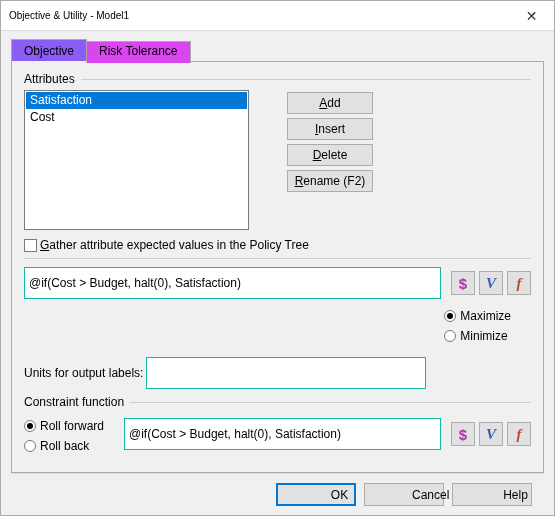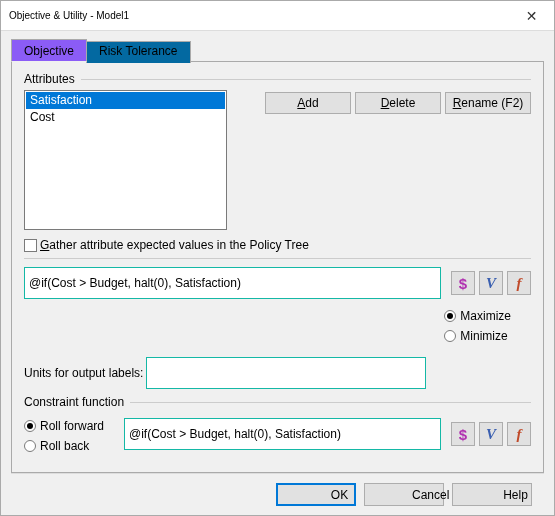--- a/index.html
+++ b/index.html
@@ -56,21 +56,21 @@
     cursor: default;
     position: relative;
   }
   .tab.active {
     background: #8b5cf6;
     border-bottom: 1px solid #f0f0f0;
     margin-bottom: -1px;
     z-index: 3;
   }
   .tab:not(.active) {
-    background: #0369a1;
+    background: #d946ef;
     top: 2px;
     padding-top: 2px;
   }
   .tabpage {
     border: 1px solid #aaa;
     background: #f0f0f0;
     padding: 10px 12px 12px 12px;
     position: relative;
     z-index: 1;
     flex: 1;
@@ -107,21 +107,21 @@
     padding: 1px 4px;
     font-size: 12px;
     line-height: 15px;
   }
   .listbox .item.selected {
     background: #0078d7;
     color: #fff;
   }
   .btn-col {
     display: flex;
-    flex-direction: row;
+    flex-direction: column;
     gap: 4px;
     padding-top: 2px;
   }
   .btn {
     width: 86px;
     height: 22px;
     background: #e1e1e1;
     border: 1px solid #adadad;
     font-family: inherit;
     font-size: 12px;
@@ -257,20 +257,21 @@
         <span class="line"></span>
       </div>
 
       <div class="attr-row">
         <div class="listbox">
           <div class="item selected">Satisfaction</div>
           <div class="item">Cost</div>
         </div>
         <div class="btn-col">
           <button class="btn"><span class="underline-letter">A</span><span id="add-rest">dd</span></button>
+          <button class="btn"><span class="underline-letter">I</span><span id="insert-rest">nsert</span></button>
           <button class="btn"><span class="underline-letter">D</span><span id="delete-rest">elete</span></button>
           <button class="btn"><span class="underline-letter">R</span><span id="rename-rest">ename (F2)</span></button>
         </div>
       </div>
 
       <div class="checkbox-row">
         <span class="checkbox"></span>
         <span><span class="underline-letter">G</span><span id="gather-rest">ather attribute expected values in the Policy Tree</span></span>
       </div>
 

